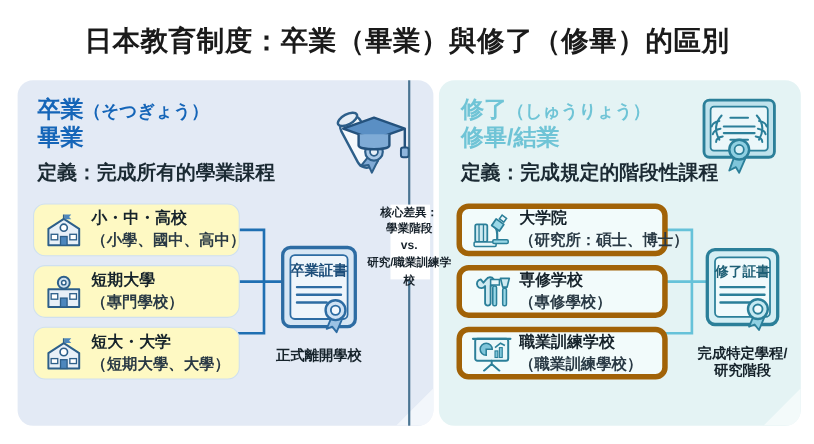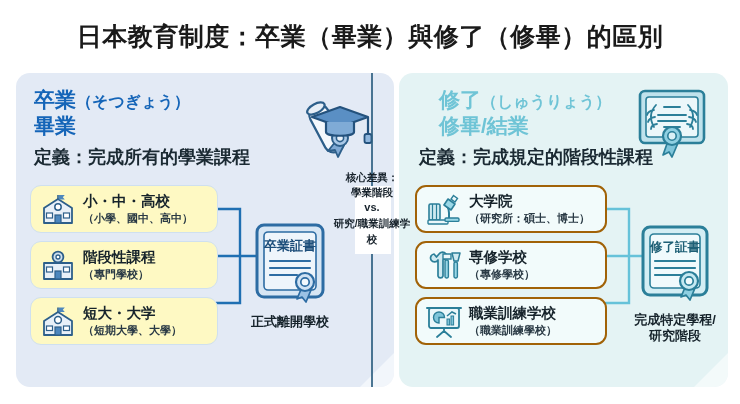--- a/index.html
+++ b/index.html
@@ -50,41 +50,41 @@
   }
   .phead .jp .kana { font-size: 16px; }
   .phead .zh {
     font-size: 21px; font-weight: bold; line-height: 1.22; white-space: nowrap;
   }
   .phead .def {
     margin-top: 7px; font-size: 18px; font-weight: bold;
     color: #1b2a33; white-space: nowrap;
   }
   .left  .phead .jp, .left  .phead .zh { color: #1565b8; }
-  .right .phead .jp, .right .phead .zh { color: #6fc4d6; margin-left: 20px; }
+  .right .phead .jp, .right .phead .zh { color: #6fc4d6; }
   .right .phead { left: 20px; }
 
   .head-icon { position: absolute; top: 12px; right: 14px; width: 84px; height: 74px; }
 
   
   .card {
     position: absolute; left: 14px; width: 188px; height: 48px;
     background: #fef9c3; border-radius: 11px;
     display: flex; align-items: center; padding: 0 6px 0 8px;
   }
   .left .card  { border: 1px solid #cfe0ef; }
-  .right .card { left: 16px; width: 192px; border: 2px solid #a16207; background: #f2fbfb; }
+  .right .card { left: 16px; width: 192px; border: 5px solid #a16207; background: #f2fbfb; }
   .card .cicon { width: 38px; height: 34px; flex: 0 0 38px; }
   .card .ctxt { margin-left: 6px; min-width: 0; }
   .card .ctitle {
     font-size: 14.5px; font-weight: bold; color: #16232b;
     line-height: 1.15; white-space: nowrap;
   }
   .card .csub {
-    font-size: 11px; font-weight: bold; color: #2a3a45;
+    font-size: 14px; font-weight: bold; color: #2a3a45;
     line-height: 1.2; margin-top: 2px; white-space: nowrap;
   }
   .row1 { top: 112px; }
   .row2 { top: 168px; }
   .row3 { top: 224px; }
 
   
   .conn { position: absolute; pointer-events: none; }
   .left  .conn { left: 200px; top: 112px; }
   .right .conn { left: 206px; top: 112px; }
@@ -94,21 +94,21 @@
   .left  .outcome { left: 222px; top: 148px; width: 104px; }
   .right .outcome { left: 228px; top: 150px; width: 96px; }
   .outcome .ocap {
     margin-top: 5px; font-size: 13px; font-weight: bold;
     color: #16232b; line-height: 1.25; white-space: nowrap;
   }
   .right .outcome .ocap { white-space: normal; }
 
   
   .center-note {
-    position: absolute; left: 332px; top: 170px; width: 80px;
+    position: absolute; left: 332px; top: 186px; width: 80px;
     text-align: center; font-size: 10.5px; font-weight: bold;
     color: #17222b; line-height: 1.45; z-index: 5;
   }
   .center-note .vs { font-size: 11px; }
 </style>
 </head>
 <body>
 <div id="stage">
 
   <div class="title">日本教育制度：卒業（畢業）與修了（修畢）的區別</div>
@@ -161,21 +161,21 @@
     <div class="card row2">
       <svg class="cicon" viewBox="0 0 38 34">
         <path d="M5 31 V15 H33 V31 Z" fill="#e8f0f8" stroke="#2d5f8a" stroke-width="1.8" stroke-linejoin="round"></path>
         <circle cx="19" cy="9" r="5.4" fill="#cfe0ef" stroke="#2d5f8a" stroke-width="1.8"></circle>
         <circle cx="19" cy="9" r="2" fill="#fff" stroke="#2d5f8a" stroke-width="1.3"></circle>
         <rect x="16" y="23" width="6" height="8" fill="#4d87bd" stroke="#2d5f8a" stroke-width="1.2"></rect>
         <rect x="7.5" y="19" width="6" height="5" fill="#fff" stroke="#2d5f8a" stroke-width="1.2"></rect>
         <rect x="24.5" y="19" width="6" height="5" fill="#fff" stroke="#2d5f8a" stroke-width="1.2"></rect>
       </svg>
       <div class="ctxt">
-        <div class="ctitle">階段性課程</div>
+        <div class="ctitle">短期大學</div>
         <div class="csub">（專門學校）</div>
       </div>
     </div>
 
     <div class="card row3">
       <svg class="cicon" viewBox="0 0 38 34">
         <path d="M5 31 V17 L19 8 L33 17 V31 Z" fill="#e8f0f8" stroke="#2d5f8a" stroke-width="1.8" stroke-linejoin="round"></path>
         <path d="M19 3.5 v5" stroke="#2d5f8a" stroke-width="1.6"></path>
         <path d="M19.8 3.5 h6 l-2 2.2 2 2.2 h-6 z" fill="#4d87bd"></path>
         <circle cx="19" cy="16" r="3.4" fill="#fff" stroke="#2d5f8a" stroke-width="1.5"></circle>

